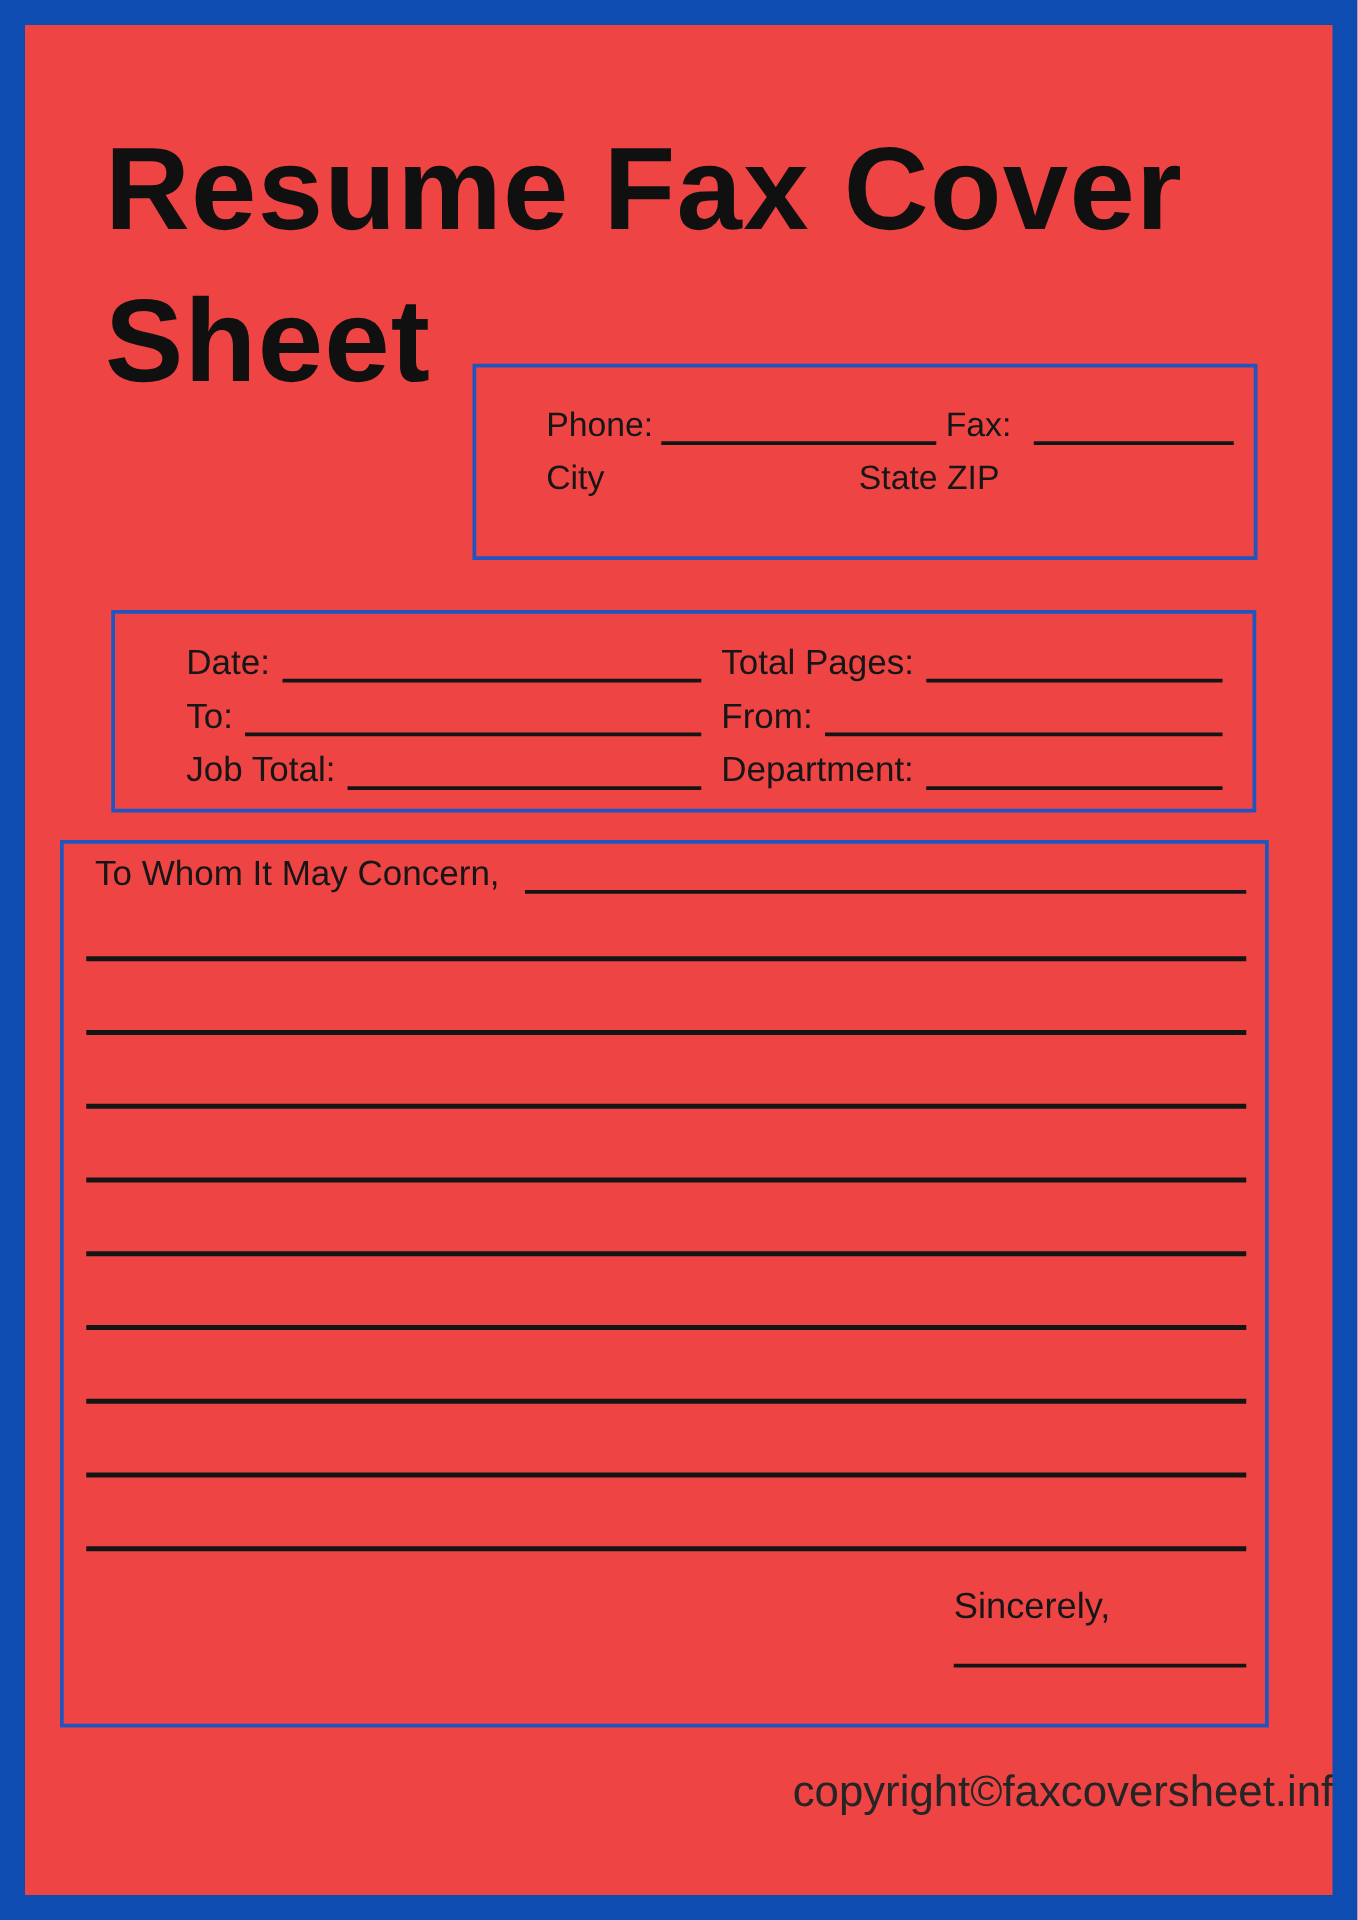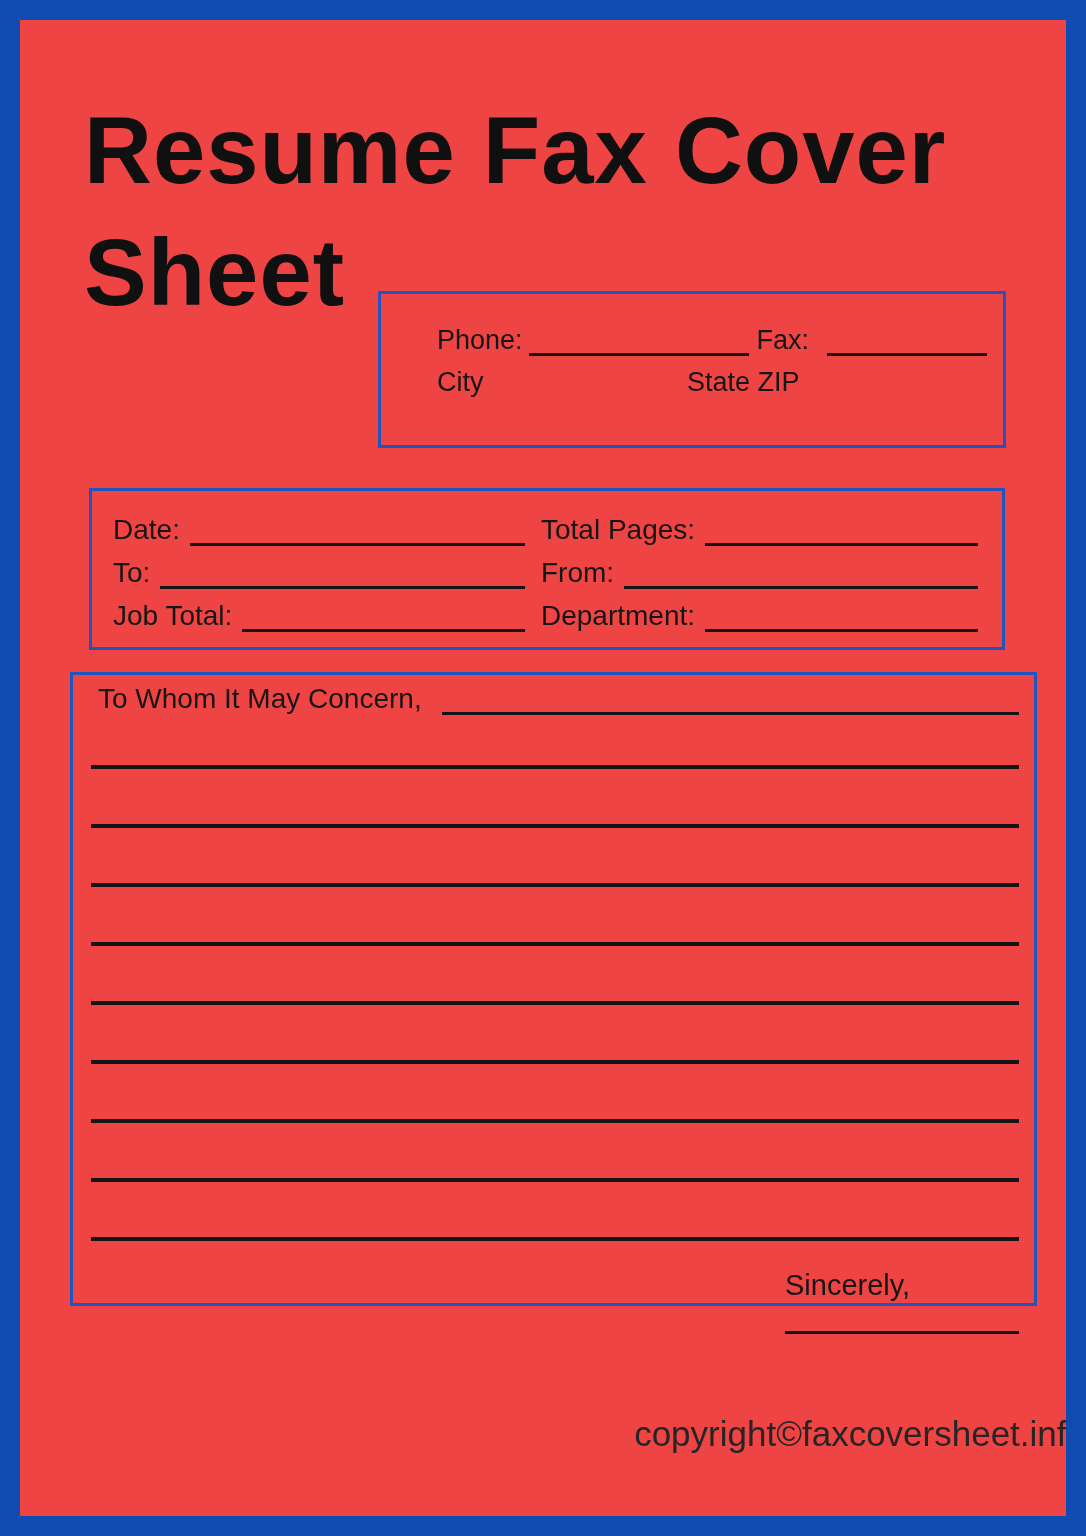--- a/index.html
+++ b/index.html
@@ -64,32 +64,32 @@
   .contact-box .city-col { width: 250px; }
   
   .info-box {
     left: 89px;
     top: 488px;
     width: 916px;
     height: 162px;
     padding: 12px 24px 0 21px;
     font-size: 28px;
   }
-  .info-box .irow { display: flex; height: 43px; }
+  .info-box .irow { display: flex; height: 43px; margin-left: 36px; }
   .info-box .cell { display: flex; align-items: flex-end; }
   .info-box .c1 { width: 412px; margin-right: 16px; }
   .info-box .c2 { flex: 1; }
   .info-box .lbl { margin-right: 10px; }
   .info-box .blank { flex: 1; }
   
   .message-box {
-    left: 70px;
+    left: 48px;
     top: 672px;
     width: 967px;
-    height: 634px;
+    height: 710px;
     font-size: 28px;
   }
   .salutation-row {
     position: absolute;
     left: 25px;
     right: 15px;
     top: 10px;
     height: 30px;
     display: flex;
     align-items: flex-end;

